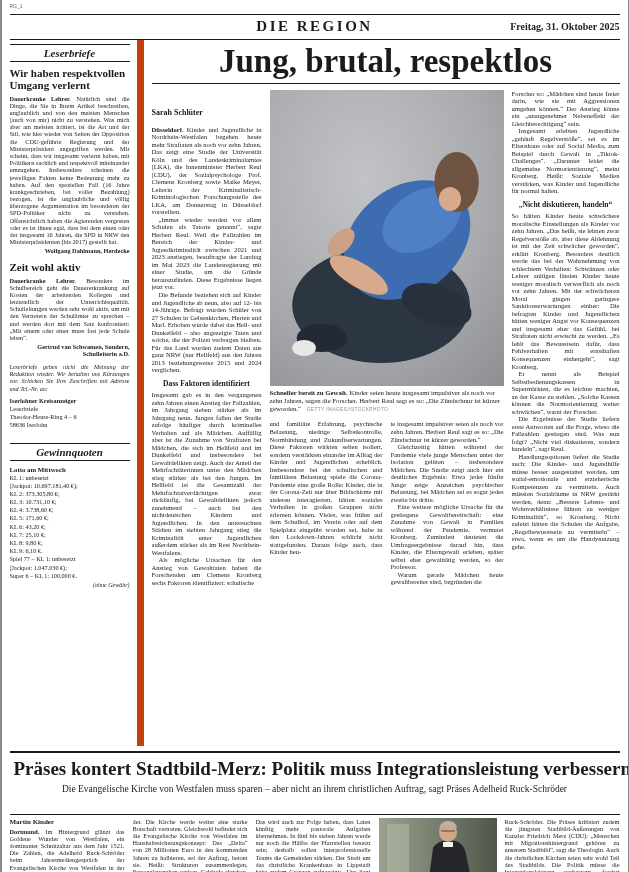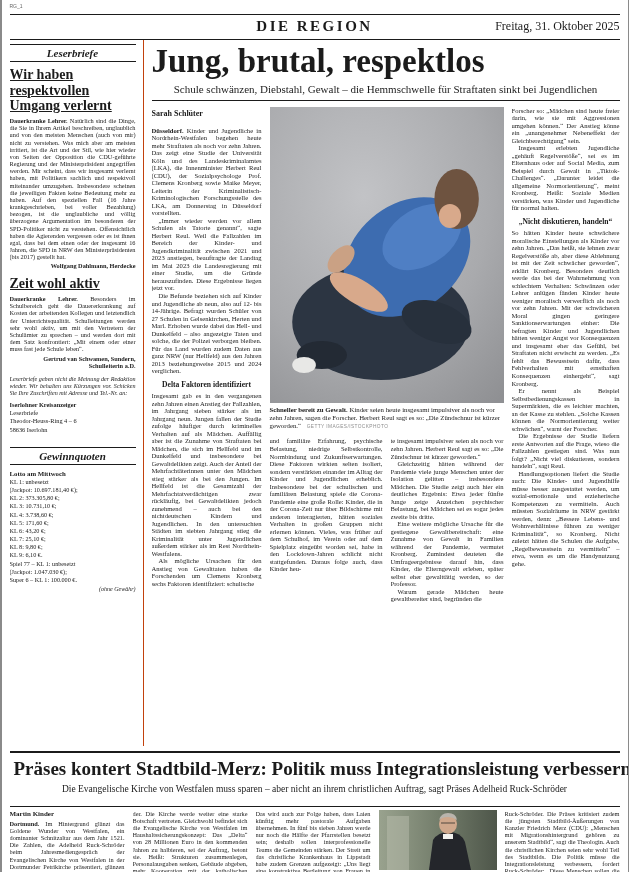--- a/index.html
+++ b/index.html
@@ -22,72 +22,72 @@
   
   .masthead {
     border-top:1px solid #1b1b1b;
     border-bottom:1.5px solid #1b1b1b;
     display:grid; grid-template-columns:1fr auto 1fr;
     align-items:center;
     padding:3px 0 4px;
   }
   .masthead .left-spacer { height:1px; }
   .section-title { font-size:15px; font-weight:bold; letter-spacing:2.5px; text-align:center; }
-  .issue-date { justify-self:end; font-size:12px; }
+  .issue-date { justify-self:end; font-size:10px;font-weight:bold; }
   
   .top-region { display:flex; height:706px; overflow:hidden; }
   .sidebar {
     width:134px; flex:none;
     padding:4px 7px 0 0;
-    border-right:1px solid #c2410c;
+    border-right:7px solid #c2410c;
     overflow:hidden;
   }
   .side-heading {
     text-align:center; font-style:italic; font-weight:bold; font-size:11px;
     border-top:1px solid #1b1b1b; border-bottom:1px solid #1b1b1b;
     padding:2px 0; margin:0 0 5px;
   }
-  .letter-title { font-size:14px; font-weight:bold; line-height:1.12; margin:3px 0 3px;text-decoration:underline; }
+  .letter-title { font-size:11px; font-weight:bold; line-height:1.12; margin:3px 0 3px; }
   .letter p, .small-body p, p.side-p {
     font-size:6.3px; line-height:1.14; text-align:justify; margin:0;
   }
   .signature { text-align:right; font-weight:bold; font-size:6.3px; margin:2px 0 7px; }
   .disclaimer { font-style:italic; font-size:6.1px; line-height:1.18; text-align:justify; margin:3px 0 4px; }
   .address div { font-size:6.3px; line-height:1.3; }
   .address div:first-child { font-weight:bold; }
   .lotto { margin-top:13px; }
   .lotto-title { font-weight:bold; font-size:6.8px; margin:3px 0 1px; }
   .lotto-lines div { font-size:6.2px; line-height:1.32; }
   .lotto-note { text-align:right; font-style:italic; font-size:6px; margin-top:2px; }
   
   .main-article { flex:1; padding:2px 0 0 8px; overflow:hidden; }
   .headline1 {
-    font-size:33px; font-weight:bold; 
+    font-size:33px; font-weight:bold; text-align:center;
     margin:2px 0 4px; line-height:1.05;
   }
   .subhead1 { text-align:center; font-size:11px; margin:0 0 5px; }
   .head-rule { border-bottom:1px solid #1b1b1b; margin:0 0 6px; }
   .cols { display:flex; gap:8px; height:640px; overflow:hidden; }
-  .colA { width:110px; flex:none; overflow:hidden; }
+  .colA { width:110px; flex:none; overflow:hidden;margin-top:16px; }
   .mid  { width:234px; flex:none; }
   .colD { flex:1; overflow:hidden; }
   .byline { font-weight:bold; font-size:8px; margin:2px 0 9px; }
   p.body { font-size:6.6px; line-height:1.14; text-align:justify; margin:0; }
   p.body + p.body { text-indent:7px; }
   .col-subhead { font-weight:bold; font-size:7.6px; margin:6px 0 3px; line-height:1.1;text-align:center; }
   figure { margin:0; }
   .photo-main svg { display:block; width:100%; height:296px; }
   .caption1 { font-size:6.8px; line-height:1.22; margin:3px 0 7px; text-align:left; }
   .credit { color:#8e8e8e; font-size:4.8px; font-family:"Liberation Sans", sans-serif; letter-spacing:.4px; margin-left:4px; white-space:nowrap; }
   .mid-cols { display:flex; gap:8px; height:312px; overflow:hidden; }
   .mid-cols > div { width:113px; overflow:hidden; }
   
   .bottom-article { border-top:2px solid #1b1b1b; margin-top:5px; padding-top:4px; }
   .headline2 { font-size:19px; font-weight:bold; text-align:right; margin:1px 4px 4px; white-space:nowrap; }
-  .subhead2 { text-align:center; font-size:9.5px; margin:0 0 3px; padding-bottom:12px; border-bottom:1px solid #1b1b1b; }
+  .subhead2 { text-align:center; font-size:9.5px; margin:0 0 3px; padding-bottom:20px; border-bottom:1px solid #1b1b1b; }
   .bcols { display:flex; gap:8px; height:84px; overflow:hidden; margin-top:3px; }
   .bcol { flex:1; overflow:hidden; }
   .bcol .byline { margin:0 0 2px; font-size:7px; }
   .bcol p.body { font-size:6.3px; line-height:1.13; }
   .bfig { width:118px; flex:none; }
   .photo-sub svg { display:block; width:100%; height:60px; }
   .bcap { font-weight:bold; font-size:6.3px; margin-top:2px; line-height:1.1; }
   .bcredit { font-size:4.2px; color:#8e8e8e; font-family:"Liberation Sans", sans-serif; text-align:right; letter-spacing:.3px; }
 </style>
 </head>
@@ -146,32 +146,31 @@
             <div class="">Spiel 77 – KL 1: unbesetzt</div>
             <div class="">(Jackpot: 1.047.030 €);</div>
             <div class="">Super 6 – KL 1: 100.000 €.</div>
           </div>
         <div class="lotto-note">(ohne Gewähr)</div>
       </div>
     </aside>
 
     <section class="main-article">
       <h1 class="headline1">Jung, brutal, respektlos</h1>
-      <p class="subhead1">Schule schwänzen, Diebstahl, Gewalt – die Hemmschwelle für Straftaten sinkt bei Jugendlichen</p>
       <div class="head-rule"></div>
 
       <div class="cols">
 
         <div class="colA flow">
           <div class="byline">Sarah Schlüter</div>
           <div>
               <p class="body"><b>Düsseldorf. </b>Kinder und Jugendliche in Nordrhein-Westfalen begehen heute mehr Straftaten als noch vor zehn Jahren. Das zeigt eine Studie der Universität Köln und des Landeskriminalamtes (LKA), die Innenminister Herbert Reul (CDU), der Sozialpsychologe Prof. Clemens Kronberg sowie Maike Meyer, Leiterin der Kriminalistisch-Kriminologischen Forschungsstelle des LKA, am Donnerstag in Düsseldorf vorstellten.</p>
               <p class="body">„Immer wieder werden vor allem Schulen als Tatorte genannt“, sagte Herbert Reul. Weil die Fallzahlen im Bereich der Kinder- und Jugendkriminalität zwischen 2021 und 2023 anstiegen, beauftragte der Landtag im Mai 2023 die Landesregierung mit einer Studie, um die Gründe herauszufinden. Diese Ergebnisse liegen jetzt vor.</p>
               <p class="body">Die Befunde beziehen sich auf Kinder und Jugendliche ab neun, also auf 12- bis 14-Jährige. Befragt wurden Schüler von 27 Schulen in Gelsenkirchen, Herten und Marl. Erhoben wurde dabei das Hell- und Dunkelfeld – also angezeigte Taten und solche, die der Polizei verborgen bleiben. Für das Land wurden zudem Daten aus ganz NRW (nur Hellfeld) aus den Jahren 2013 beziehungsweise 2015 und 2024 verglichen.</p>
-              <p class="col-subhead">Delta Faktoren identifiziert</p>
+              <p class="col-subhead">Dass Faktoren identifiziert</p>
               <p class="body">Insgesamt gab es in den vergangenen zehn Jahren einen Anstieg der Fallzahlen, im Jahrgang sieben stärker als im Jahrgang neun. Jungen fallen der Studie zufolge häufiger durch kriminelles Verhalten auf als Mädchen. Auffällig aber ist die Zunahme von Straftaten bei Mädchen, die sich im Hellfeld und im Dunkelfeld und insbesondere bei Gewaltdelikten zeigt. Auch der Anteil der Mehrfachtäterinnen unter den Mädchen stieg stärker als bei den Jungen. Im Hellfeld ist die Gesamtzahl der Mehrfachtatverdächtigen zwar rückläufig, bei Gewaltdelikten jedoch zunehmend – auch bei den nichtdeutschen Kindern und Jugendlichen. In den untersuchten Städten im siebten Jahrgang stieg die Kriminalität unter Jugendlichen außerdem stärker als im Rest Nordrhein-Westfalens.</p>
               <p class="body">Als mögliche Ursachen für den Anstieg von Gewalttaten haben die Forschenden um Clemens Kronberg sechs Faktoren identifiziert: schulische</p>
             </div>
         </div>
 
         <div class="mid">
           <figure class="photo-main">
             <svg viewBox="0 0 316 296" preserveAspectRatio="none">
               <defs>
                 <radialGradient id="g1" cx="40%" cy="30%" r="90%">

